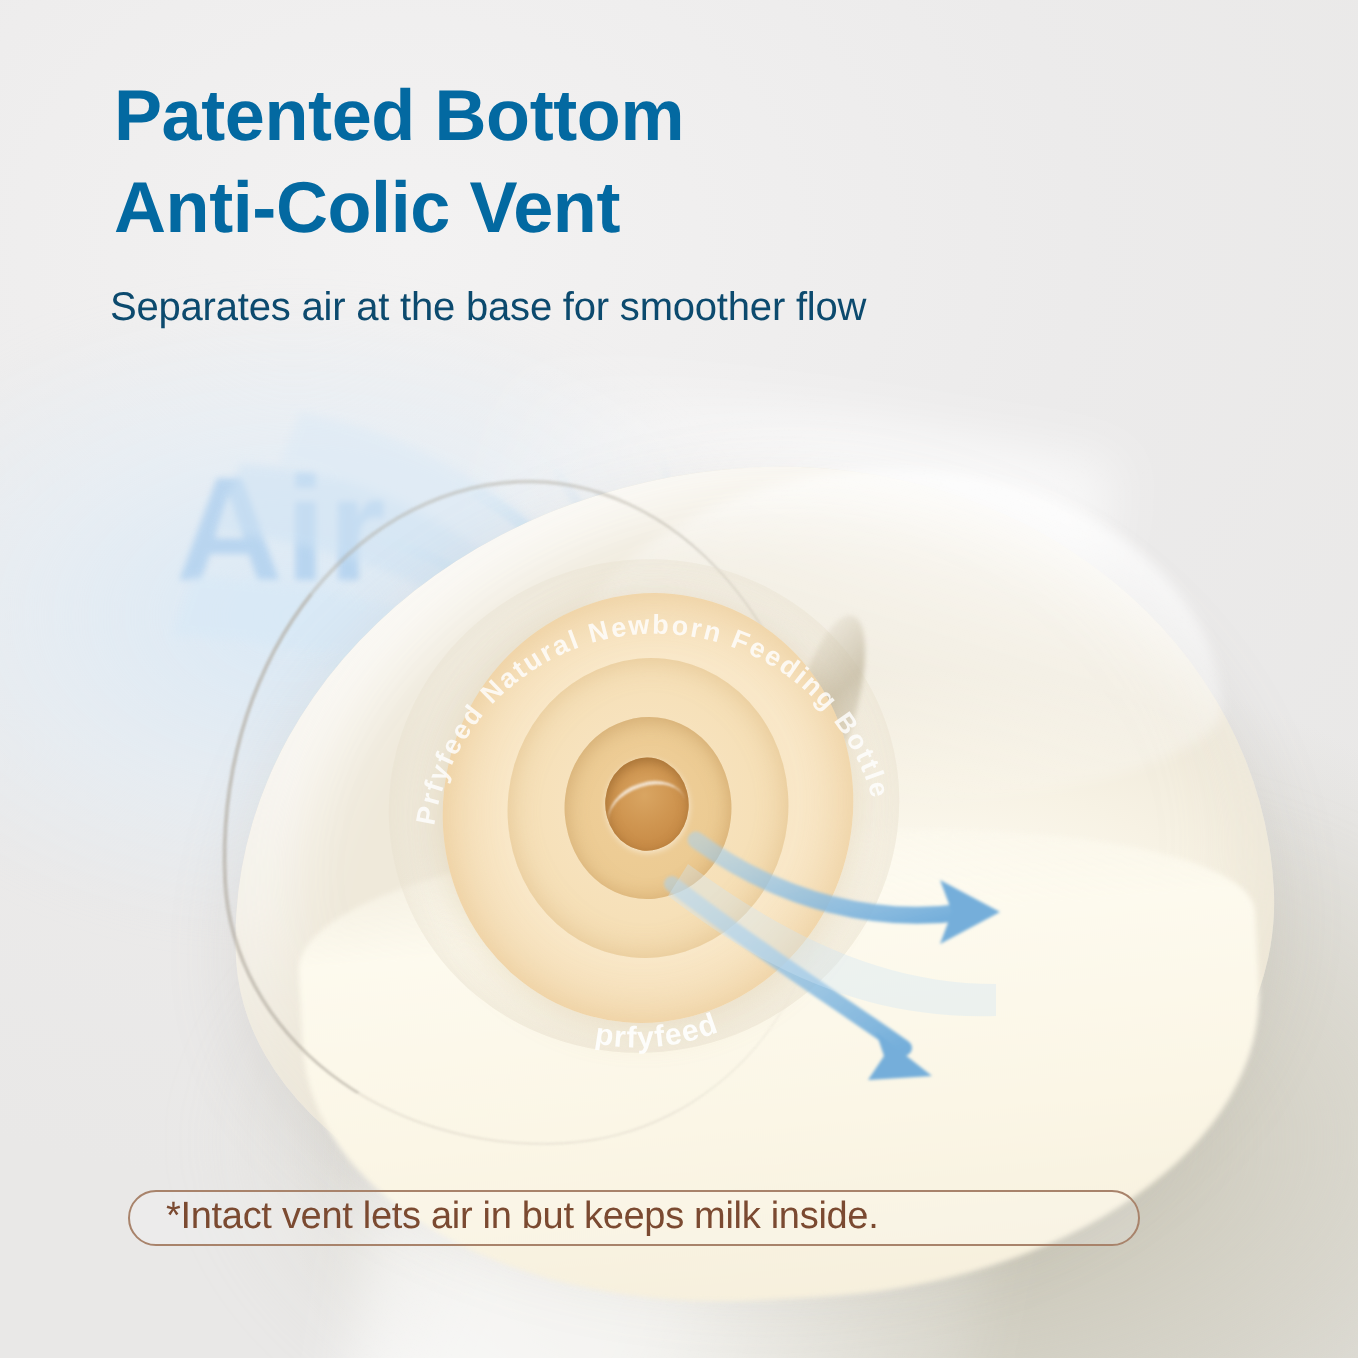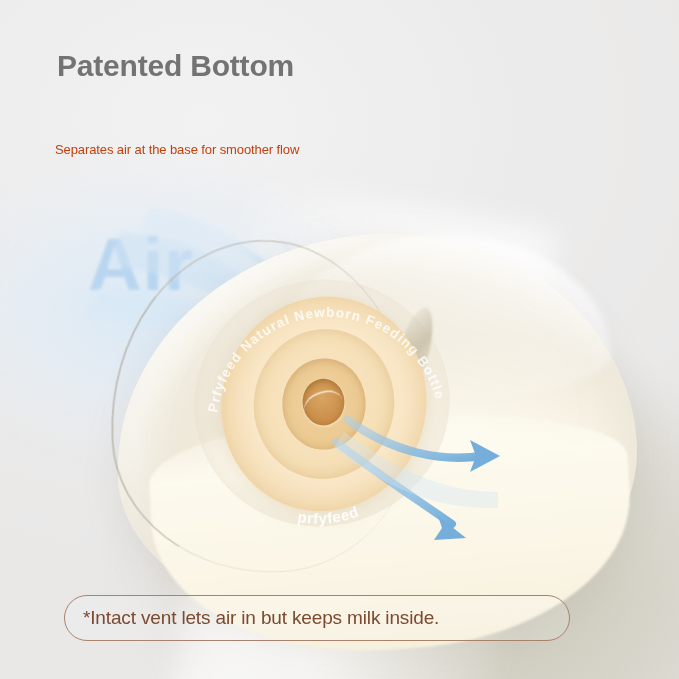--- a/index.html
+++ b/index.html
@@ -67,38 +67,38 @@
     color: #aacdee;
     opacity: 0.72;
     filter: blur(1.6px);
     user-select: none;
   }
 
   
   .headline {
     position: absolute;
     left: 57px;
-    top: 47px;
+    top: 35px;
     width: 480px;
-    font-size: 30px;
+    font-size: 36px;
     line-height: 1.28;
     font-weight: 700;
-    color: #737373;
+    color: #0369a1;
     letter-spacing: -0.2px;
   }
   .headline .l2 { display: block; }
 
   .subcopy {
     position: absolute;
     left: 55px;
     top: 140px;
     width: 520px;
-    font-size: 13px;
+    font-size: 20px;
     line-height: 1.48;
-    color: #c2410c;
+    color: #0c4a6e;
     font-weight: 400;
     letter-spacing: -0.1px;
   }
   .subcopy span { display: block; }
 
   
   .bottle-wrap {
     position: absolute;
     left: 108px;
     top: 206px;
@@ -271,21 +271,21 @@
     height: 679px;
     pointer-events: none;
   }
 
   
   .caption-pill {
     position: absolute;
     left: 64px;
     top: 595px;
     width: 506px;
-    height: 46px;
+    height: 28px;
     border: 1.4px solid #a8836b;
     border-radius: 24px;
     background: rgba(255,255,255,0.16);
     display: flex;
     align-items: center;
     justify-content: flex-start;
     box-sizing: border-box;
     padding-left: 18px;
     text-align: center;
   }
@@ -408,19 +408,20 @@
       <path d="M344,432 C 396,470 444,492 498,492 L 498,508 C 436,510 386,488 334,448 Z" fill="#cfe5f6"></path>
     </g>
   </svg>
 
   <div class="caption-pill">
     <span class="caption-text">*Intact vent lets air in but keeps milk inside.</span>
   </div>
 
   <div class="headline">
     <span class="l1">Patented Bottom</span>
+    <span class="l2">Anti-Colic Vent</span>
   </div>
 
   <div class="subcopy">
     <span>Separates air at the base for smoother flow</span>
   </div>
 
 </div>
 
 </body></html>

